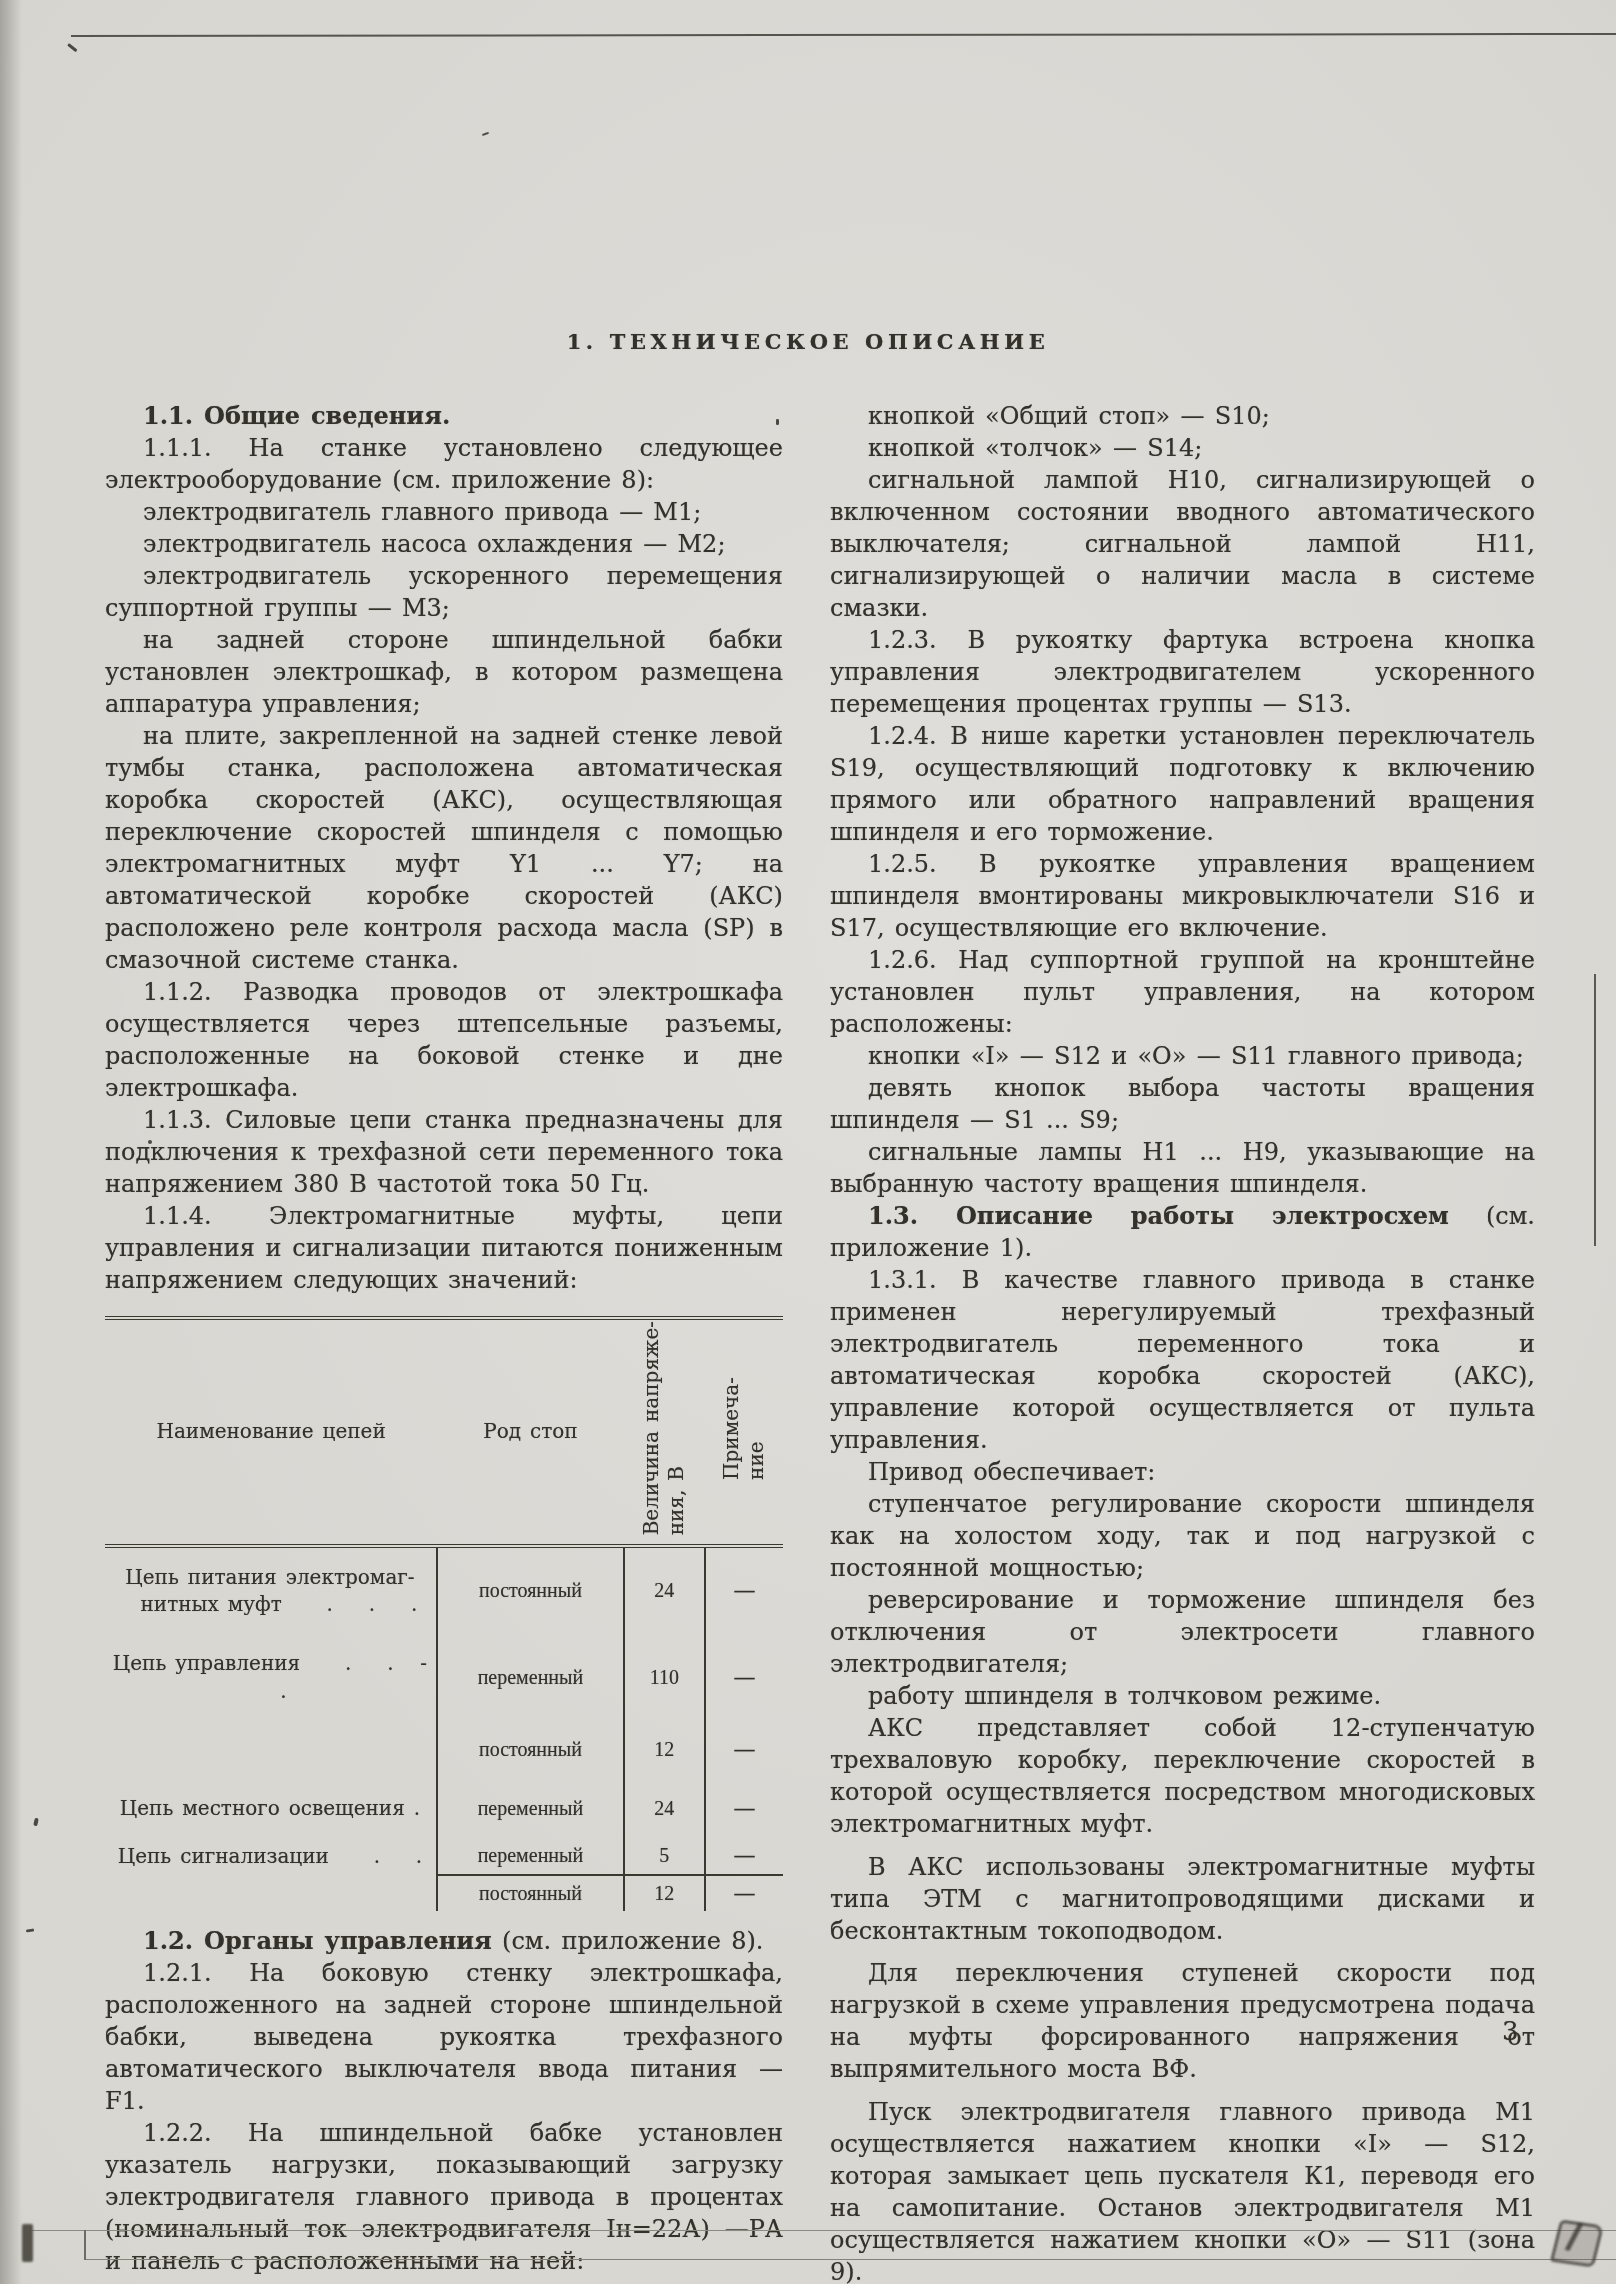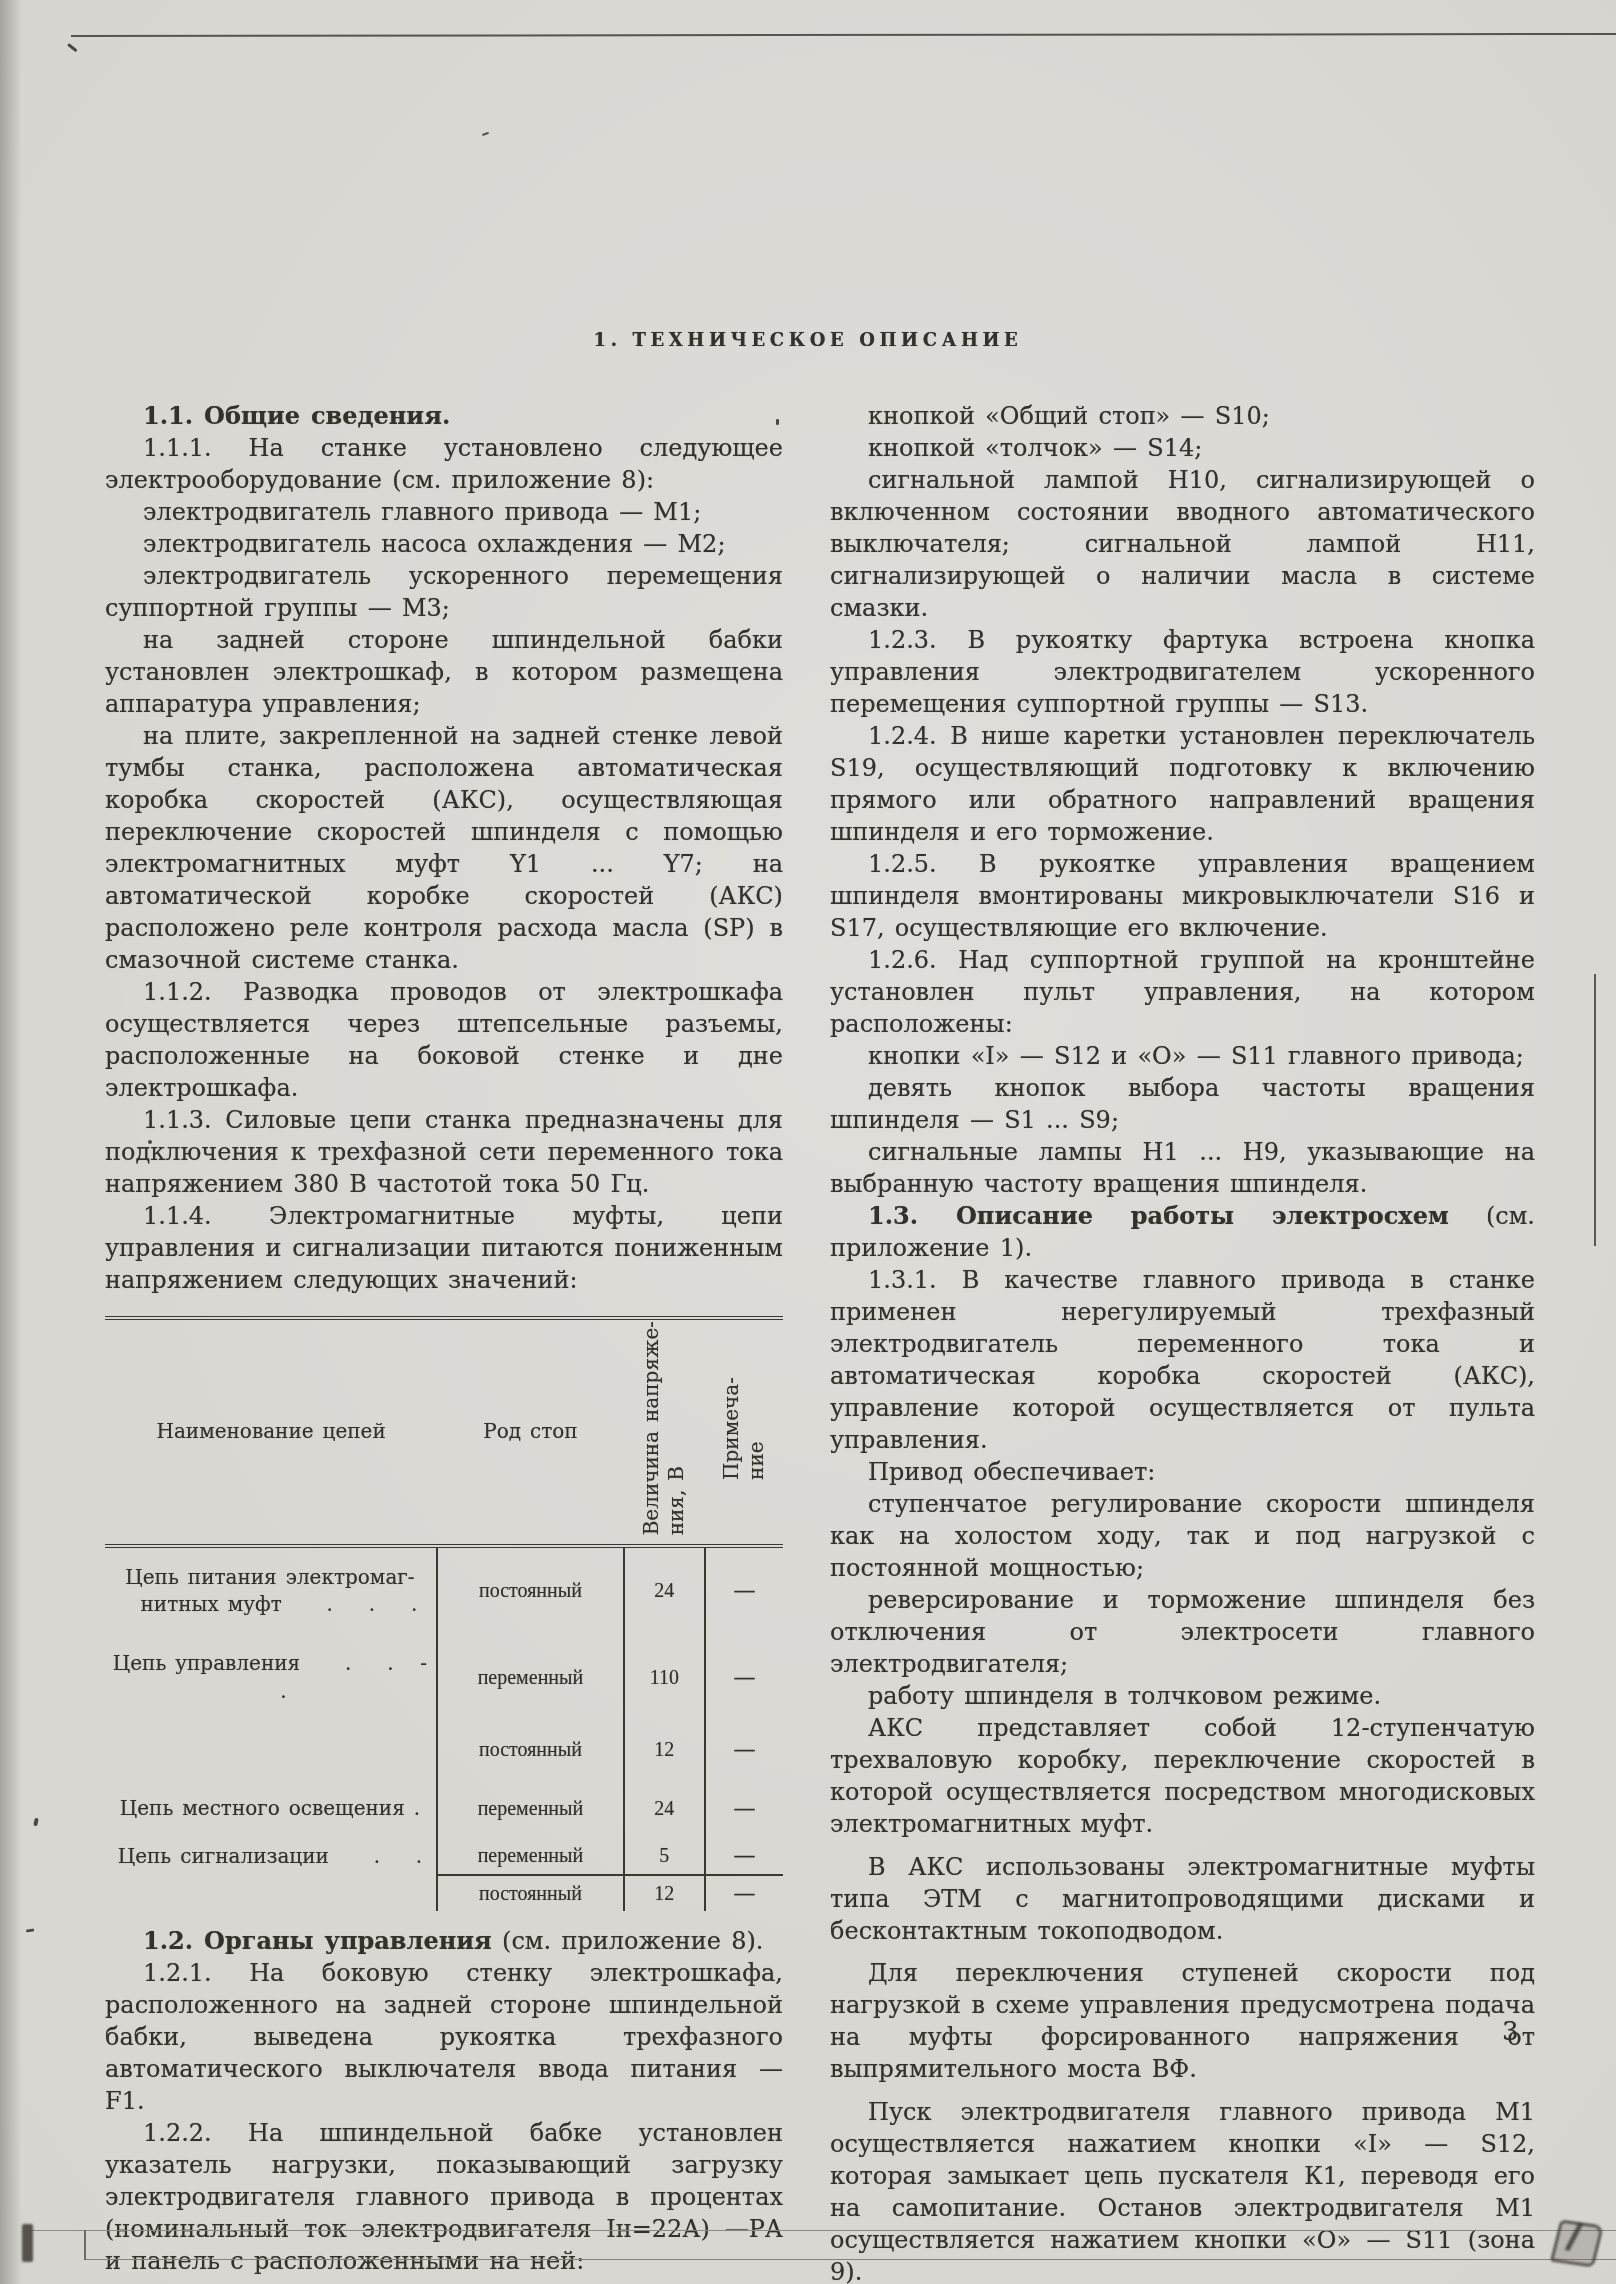--- a/index.html
+++ b/index.html
@@ -11,21 +11,21 @@
     background-color:#d7d5d0;
     font-family:"DejaVu Serif","Liberation Serif",serif;
     color:#34312b;
   }
   .page::before{
     content:"";position:absolute;left:0;top:0;bottom:0;width:22px;
     background:linear-gradient(90deg, rgba(105,102,95,0.45), rgba(105,102,95,0) 100%);
   }
   .title{
     position:absolute;top:329px;left:0;width:1616px;text-align:center;
-    font-size:18px;font-weight:bold;letter-spacing:4.6px;
+    font-size:21px;font-weight:bold;letter-spacing:4.6px;
     text-shadow:0 0 0.7px rgba(40,37,32,0.6);
     white-space:nowrap;
   }
   .col{
     position:absolute;top:400px;
     font-size:24px;line-height:32px;word-spacing:2.6px;
     text-align:justify;hyphens:auto;
     text-shadow:0 0 0.7px rgba(45,42,36,0.5);
   }
   .col-left{left:105px;width:678px;}
@@ -162,21 +162,21 @@
     <p class="para"><span class="b">1.2. Органы управления</span><span> (см. приложение 8).</span></p>
     <p class="para"><span class="b"></span><span>1.2.1. На боковую стенку электрошкафа, расположенного на задней стороне шпиндельной бабки, выведена рукоятка трехфазного автоматического выключателя ввода питания — F1.</span></p>
     <p class="para"><span class="b"></span><span>1.2.2. На шпиндельной бабке установлен указатель нагрузки, показывающий загрузку электродвигателя главного привода в процентах (номинальный ток электродвигателя Iн=22А) —РА и панель с расположенными на ней:</span></p>
 
   </div>
 
   <div class="col col-right">
     <p class="para"><span class="b"></span><span>кнопкой «Общий стоп» — S10;</span></p>
     <p class="para"><span class="b"></span><span>кнопкой «толчок» — S14;</span></p>
     <p class="para"><span class="b"></span><span>сигнальной лампой Н10, сигнализирующей о включенном состоянии вводного автоматического выключателя; сигнальной лампой Н11, сигнализирующей о наличии масла в системе смазки.</span></p>
-    <p class="para"><span class="b"></span><span>1.2.3. В рукоятку фартука встроена кнопка управления электродвигателем ускоренного перемещения суппортной группы — S13.</span></p>
+    <p class="para"><span class="b"></span><span>1.2.3. В рукоятку фартука встроена кнопка управления электродвигателем ускоренного перемещения процентах группы — S13.</span></p>
     <p class="para"><span class="b"></span><span>1.2.4. В нише каретки установлен переключатель S19, осуществляющий подготовку к включению прямого или обратного направлений вращения шпинделя и его торможение.</span></p>
     <p class="para"><span class="b"></span><span>1.2.5. В рукоятке управления вращением шпинделя вмонтированы микровыключатели S16 и S17, осуществляющие его включение.</span></p>
     <p class="para"><span class="b"></span><span>1.2.6. Над суппортной группой на кронштейне установлен пульт управления, на котором расположены:</span></p>
     <p class="para"><span class="b"></span><span>кнопки «I» — S12 и «О» — S11 главного привода;</span></p>
     <p class="para"><span class="b"></span><span>девять кнопок выбора частоты вращения шпинделя — S1 ... S9;</span></p>
     <p class="para"><span class="b"></span><span>сигнальные лампы Н1 ... Н9, указывающие на выбранную частоту вращения шпинделя.</span></p>
     <p class="para"><span class="b">1.3. Описание работы электросхем</span><span> (см. приложение 1).</span></p>
     <p class="para"><span class="b"></span><span>1.3.1. В качестве главного привода в станке применен нерегулируемый трехфазный электродвигатель переменного тока и автоматическая коробка скоростей (АКС), управление которой осуществляется от пульта управления.</span></p>
     <p class="para"><span class="b"></span><span>Привод обеспечивает:</span></p>
     <p class="para"><span class="b"></span><span>ступенчатое регулирование скорости шпинделя как на холостом ходу, так и под нагрузкой с постоянной мощностью;</span></p>

